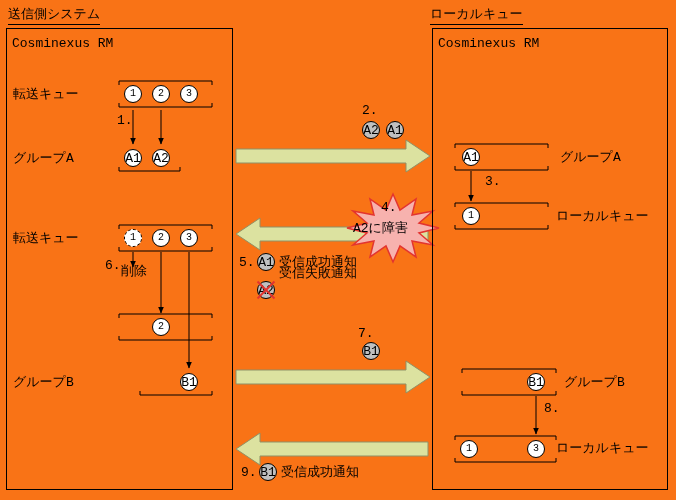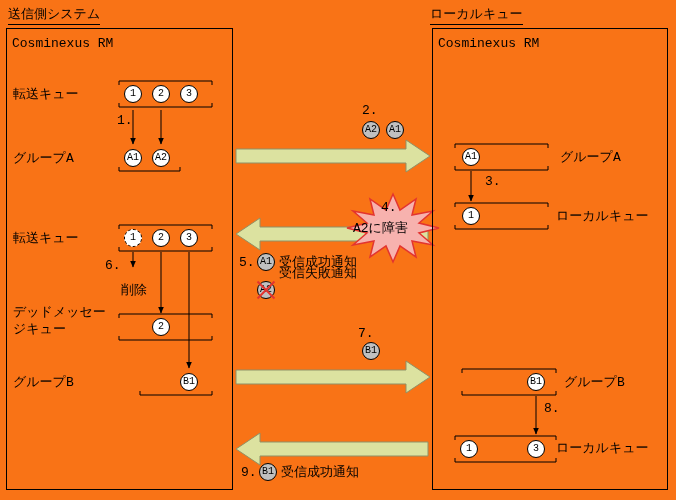--- a/index.html
+++ b/index.html
@@ -12,21 +12,21 @@
   .svg-layer { position:absolute; left:0; top:0; }
   .lbl { position:absolute; white-space:nowrap; line-height:1.2; }
   .wrap { white-space:normal; line-height:1.3; }
   .u { border-bottom:1px solid #000; padding-bottom:1px; }
   .box { position:absolute; border:1px solid #000; background:transparent; }
   .ci {
     position:absolute; width:18px; height:18px; border:1px solid #000;
     border-radius:50%; background:#fff; display:flex; align-items:center;
     justify-content:center; font-size:10px; line-height:1;
   }
-  .ci.sm { font-size:10px; }
+  .ci.sm { font-size:13px; }
   .ci.gray { background:var(--badge-gray,#c0c0c0); }
   .ci.dashed { border-style:dashed; }
   .rail { fill:none; stroke:#000; stroke-width:1; }
   .thin { stroke:#000; stroke-width:1; }
   .block-arrow { fill:var(--arrow-fill,#dce2a0); stroke:var(--arrow-stroke,#8f9166); stroke-width:1; }
   .burst { fill:var(--burst-fill,#f7b2ae); stroke:var(--burst-stroke,#e3342f); stroke-width:1.5; stroke-linejoin:miter; }
   .xwrap { position:absolute; left:-4px; top:-4px; width:24px; height:24px; pointer-events:none; }
   .xwrap::before,.xwrap::after {
     content:""; position:absolute; left:0; top:11px; width:24px; height:2px;
     background:var(--burst-stroke,#e3342f);
@@ -86,22 +86,21 @@
   <div class="box" style="left:6px; top:28px; width:227px; height:462px;"></div>
   <div class="box" style="left:432px; top:28px; width:236px; height:462px;"></div>
   <div class="lbl" style="left:12px; top:36px;">Cosminexus RM</div>
   <div class="lbl" style="left:438px; top:36px;">Cosminexus RM</div>
 
   <div class="lbl" style="left:13px; top:87px;">転送キュー</div>
   <div class="lbl" style="left:117px; top:113px;">1.</div>
   <div class="lbl" style="left:13px; top:151px;">グループA</div>
   <div class="lbl" style="left:13px; top:231px;">転送キュー</div>
   <div class="lbl" style="left:105px; top:258px;">6.</div>
-  <div class="lbl" style="left:121px; top:283px;">削除</div>
-  <div class="lbl wrap" style="left:13px; top:305px; width:98px;">デッドメッセージキュー</div>
+  <div class="lbl" style="left:121px; top:264px;">削除</div>
   <div class="lbl" style="left:13px; top:375px;">グループB</div>
 
   <span class="ci" style="left:124px; top:85px;">1</span>
   <span class="ci" style="left:152px; top:85px;">2</span>
   <span class="ci" style="left:180px; top:85px;">3</span>
   <span class="ci sm" style="left:124px; top:149px;">A1</span>
   <span class="ci sm" style="left:152px; top:149px;">A2</span>
   <span class="ci dashed" style="left:124px; top:229px;">1</span>
   <span class="ci" style="left:152px; top:229px;">2</span>
   <span class="ci" style="left:180px; top:229px;">3</span>

